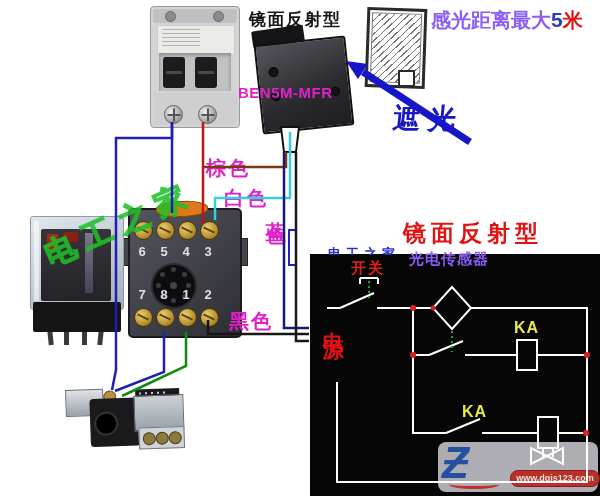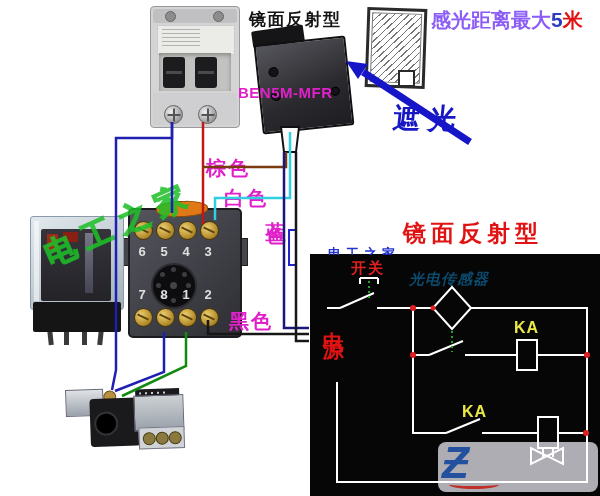--- a/index.html
+++ b/index.html
@@ -184,41 +184,42 @@
         <i style="left:29px;"></i>
     </div>
   </div>
 
   <div class="abs panel"></div>
   <div class="abs clipped-blue">电工之家</div>
 
   <div class="abs wm-box"></div>
   <div class="abs wm-logo">Ƶ</div>
   <div class="abs wm-swoosh"></div>
+  <div class="abs wm-pill">www.dgjs123.com</div>
 
   <div class="abs green-wm">电工之家</div>
 
   <div class="lbl" style="left:249px;top:8px;font-size:17px;color:#141414;letter-spacing:1.5px;">镜面反射型</div>
   <div class="lbl" style="left:431px;top:7px;font-size:20px;">
     <span style="color:#8b5cf6;margin-top:16px;">感光距离最大</span><span style="color:#2b3cc0;font-size:21px;">5</span><span style="color:#e01212;">米</span>
   </div>
   <div class="lbl magenta" style="left:238px;top:84px;font-size:15px;letter-spacing:0.5px;z-index:12;">BEN5M-MFR</div>
   <div class="lbl" style="left:393px;top:100px;font-size:28px;color:#1717c4;letter-spacing:7px;transform:skewX(-6deg);">遮光</div>
 
   <div class="lbl magenta" style="left:206px;top:155px;font-size:20px;letter-spacing:2px;">棕色</div>
   <div class="lbl magenta" style="left:224px;top:185px;font-size:20px;letter-spacing:2px;">白色</div>
   <div class="lbl magenta vert" style="left:263px;top:206px;font-size:20px;letter-spacing:3px;">蓝色</div>
   <div class="abs" style="left:288px;top:229px;width:7px;height:33px;border-left:2px solid #2222cc;
        border-top:2px solid #2222cc;border-bottom:2px solid #2222cc;z-index:40;"></div>
   <div class="lbl magenta" style="left:229px;top:308px;font-size:20px;letter-spacing:2px;">黑色</div>
 
 
   <div class="lbl" style="left:403px;top:218px;font-size:23px;color:#e01212;letter-spacing:5px;">镜面反射型</div>
   <div class="lbl" style="left:351px;top:259px;font-size:15px;color:#e02020;letter-spacing:2px;">开关</div>
-  <div class="lbl" style="left:409px;top:270px;font-size:15px;color:#0c4a6e;letter-spacing:1px;font-style:italic;">光电传感器</div>
+  <div class="lbl" style="left:409px;top:250px;font-size:15px;color:#8b5cf6;letter-spacing:1px;">光电传感器</div>
   <div class="lbl" style="left:514px;top:319px;font-size:16px;color:#e8e848;letter-spacing:1px;">KA</div>
   <div class="lbl" style="left:462px;top:403px;font-size:16px;color:#e8e848;letter-spacing:1px;">KA</div>
   <div class="lbl vert" style="left:319px;top:315px;font-size:21px;color:#e01212;letter-spacing:7px;">电源</div>
 
   <svg class="overlay" width="600" height="496" viewBox="0 0 600 496">
 
     <polygon points="281,127 299,127 296,152 284,152" style="fill:#fbfbfb;stroke:#111;stroke-width:2;"></polygon>
 
     <path d="M172,122 V213" style="stroke:#2020b0;stroke-width:2.5;fill:none;"></path>
     <path d="M172,122 V138 H116 V370 L112,390" style="stroke:#2020b0;stroke-width:2.5;fill:none;"></path>

